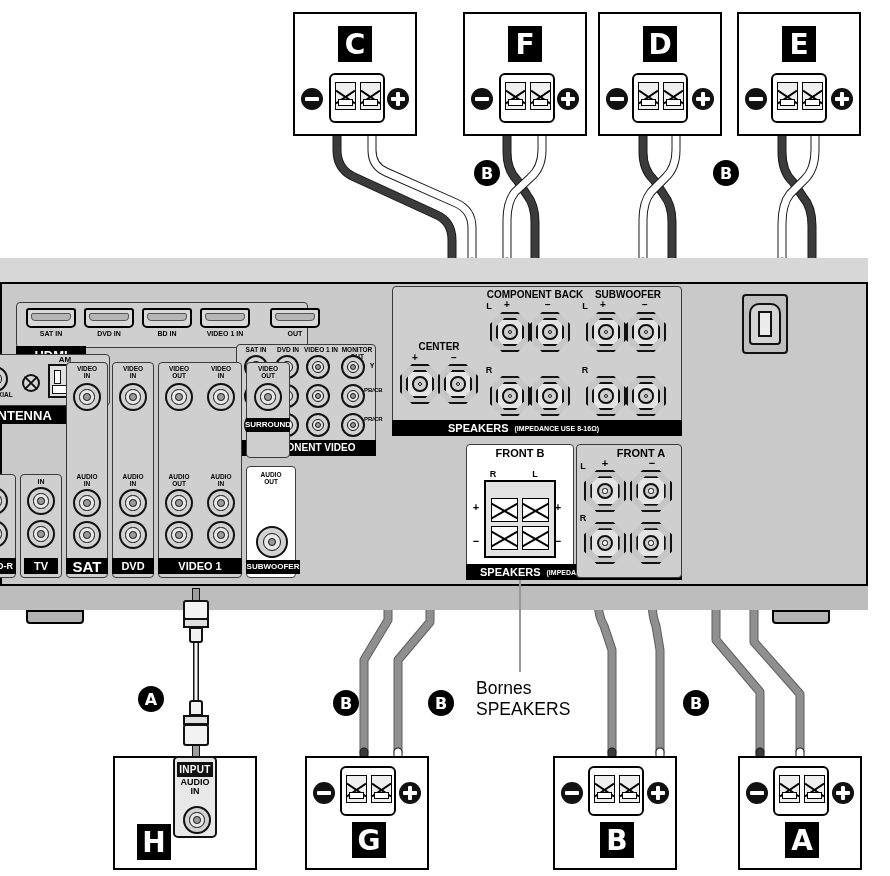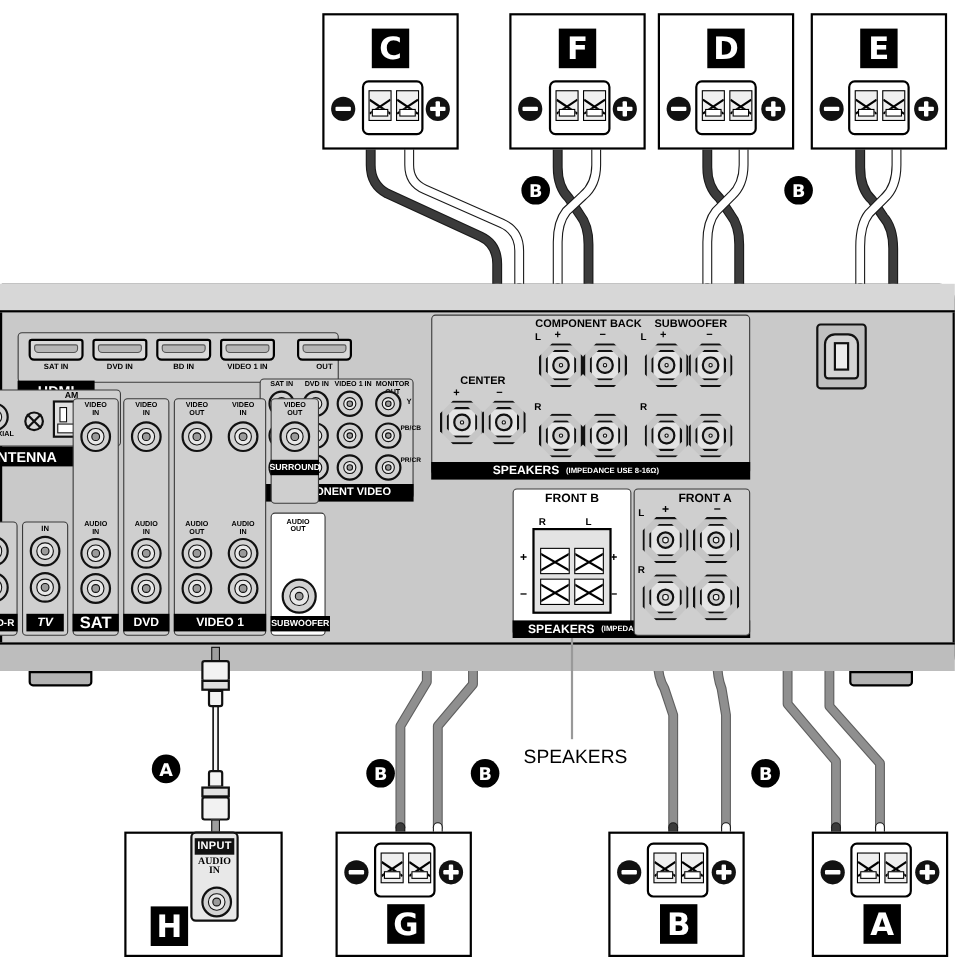--- a/index.html
+++ b/index.html
@@ -99,21 +99,21 @@
   .plug .tip{position:absolute;background:#9d9d9d;border:1.5px solid #111;box-sizing:border-box;}
 
   
   .caption{position:absolute;font-size:17.5px;line-height:1.22;color:#000;font-family:"Liberation Sans",sans-serif;}
   .caption sup{font-size:11px;vertical-align:super;}
 
   
   .subPlate{position:absolute;border:2px solid #111;border-radius:5px;background:#e8e8e8;box-sizing:border-box;}
   .subPlate .hdr{position:absolute;left:6%;right:6%;top:5%;height:19%;background:#111;color:#fff;
                  font-size:10px;font-weight:bold;display:flex;align-items:center;justify-content:center;letter-spacing:.3px;}
-  .subPlate .t2{position:absolute;left:0;right:0;top:26%;font-size:9px;font-weight:bold;text-align:center;line-height:1.02;font-family:Liberation Serif, serif;}
+  .subPlate .t2{position:absolute;left:0;right:0;top:26%;font-size:9px;font-weight:bold;text-align:center;line-height:1.02;}
 </style>
 </head>
 <body>
 
 <div id="stage">
 
   <svg class="wires" viewBox="0 0 890 876">
     <defs>
       <style>
         .lead-d{fill:none;stroke:#3b3b3b;stroke-width:7;stroke-linecap:round;stroke-linejoin:round;}
@@ -358,21 +358,21 @@
     <div class="grp" style="left:-28px;top:216px;width:44px;height:104px;"></div>
     <div class="lbl" style="left:-28px;top:220px;width:44px;font-size:7px;">IN</div>
     <div class="rca" style="left:-20px;top:229px;width:28px;height:28px;"></div>
     <div class="rca" style="left:-20px;top:262px;width:28px;height:28px;"></div>
     <div class="lbl-blk" style="left:-28px;top:300px;width:44px;height:16px;font-size:9px;">CD/CD-R</div>
 
     <div class="grp" style="left:20px;top:216px;width:42px;height:104px;"></div>
     <div class="lbl" style="left:20px;top:220px;width:42px;font-size:7px;">IN</div>
     <div class="rca" style="left:27px;top:229px;width:28px;height:28px;"></div>
     <div class="rca" style="left:27px;top:262px;width:28px;height:28px;"></div>
-    <div class="lbl-blk" style="left:24px;top:300px;width:34px;height:16px;font-size:11px;font-style:italic;">TV</div>
+    <div class="lbl-blk" style="left:24px;top:300px;width:34px;height:16px;font-size:11px;">TV</div>
 
     <div class="grp" style="left:66px;top:104px;width:42px;height:216px;"></div>
     <div class="lbl" style="left:66px;top:108px;width:42px;font-size:6.5px;white-space:pre-line;">VIDEO
 IN</div>
     <div class="rca" style="left:73px;top:125px;width:28px;height:28px;"></div>
     <div class="lbl" style="left:66px;top:216px;width:42px;font-size:6.5px;white-space:pre-line;">AUDIO
 IN</div>
     <div class="rca" style="left:73px;top:231px;width:28px;height:28px;"></div>
     <div class="rca" style="left:73px;top:263px;width:28px;height:28px;"></div>
     <div class="lbl-blk" style="left:66px;top:300px;width:42px;height:16px;font-size:15px;">SAT</div>
@@ -561,20 +561,21 @@
       </div>
 
     <div class="acinlet" style="left:742px;top:36px;width:46px;height:60px;">
       <div class="in1"></div>
         <div class="in2"></div>
     </div>
   </div>
 
   <div class="callout" style="left:428px;top:690px;">B</div>
   <div class="caption" style="left:476px;top:678px;width:180px;">
+    <div>Bornes</div>
     <div>SPEAKERS</div>
   </div>
 
   <div class="abs" style="left:519px;top:580px;width:2px;height:92px;background:#999;"></div>
 
   <div class="callout" style="left:138px;top:686px;">A</div>
 
   <div class="callout" style="left:333px;top:690px;">B</div>
 
   <div class="callout" style="left:683px;top:690px;">B</div>

